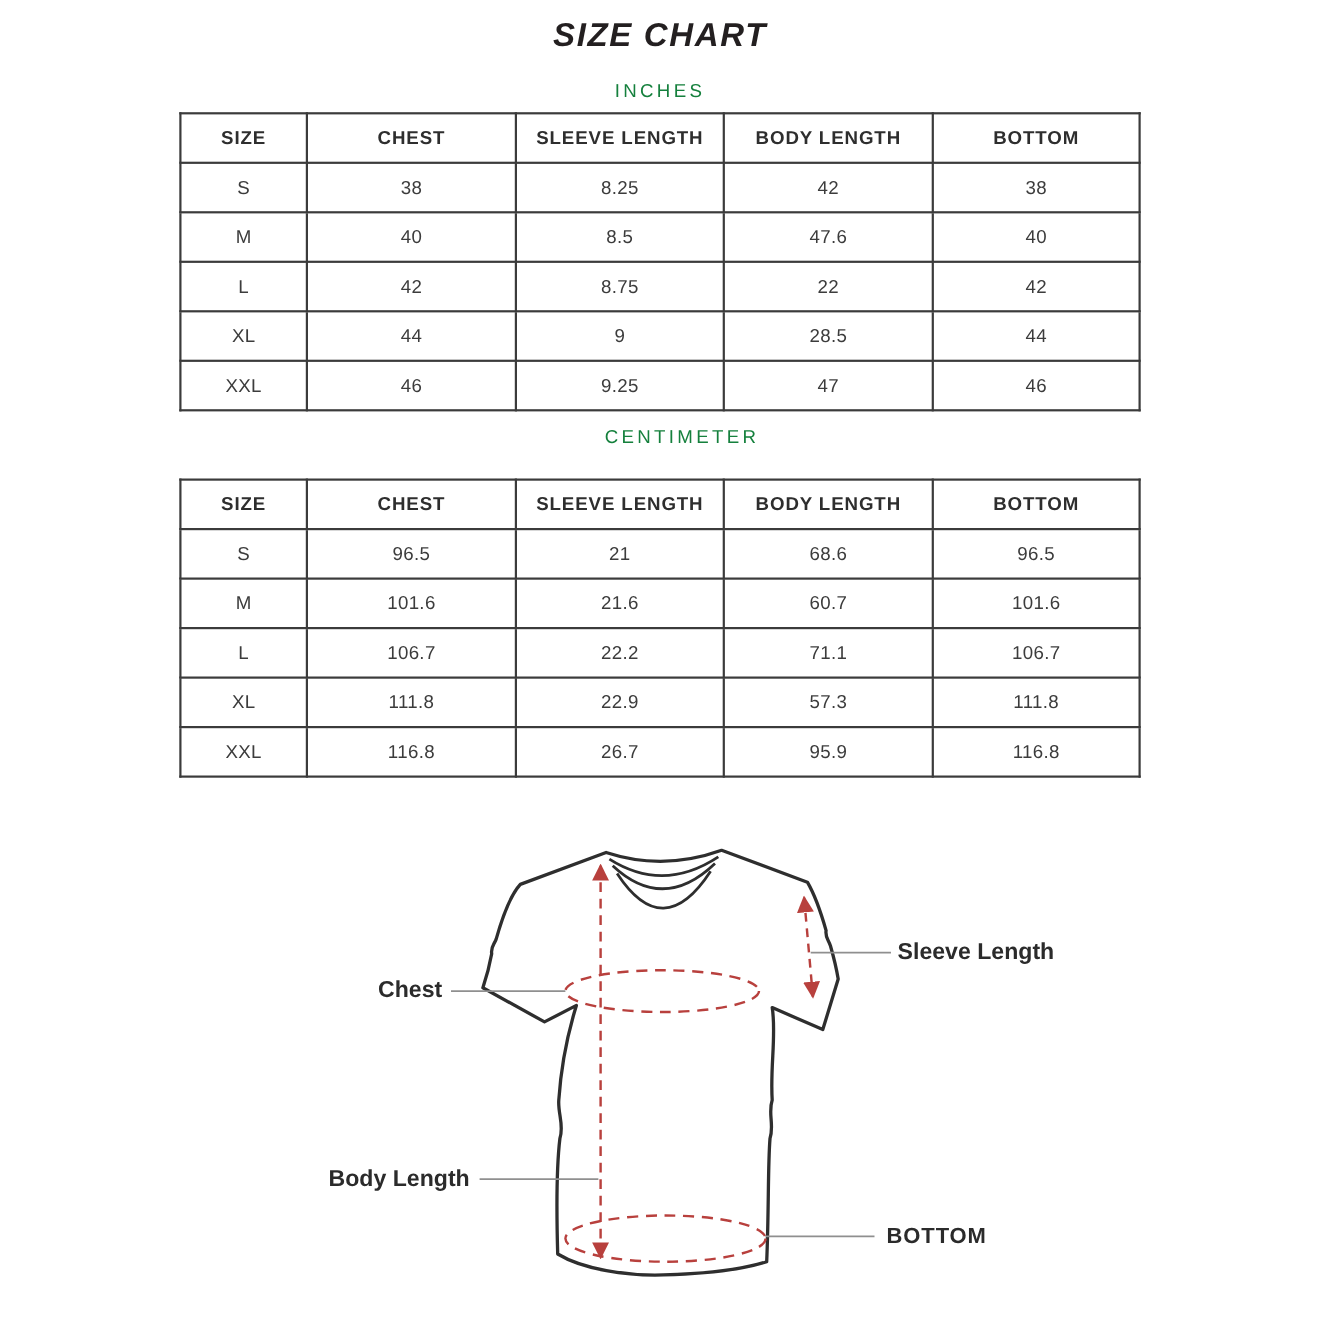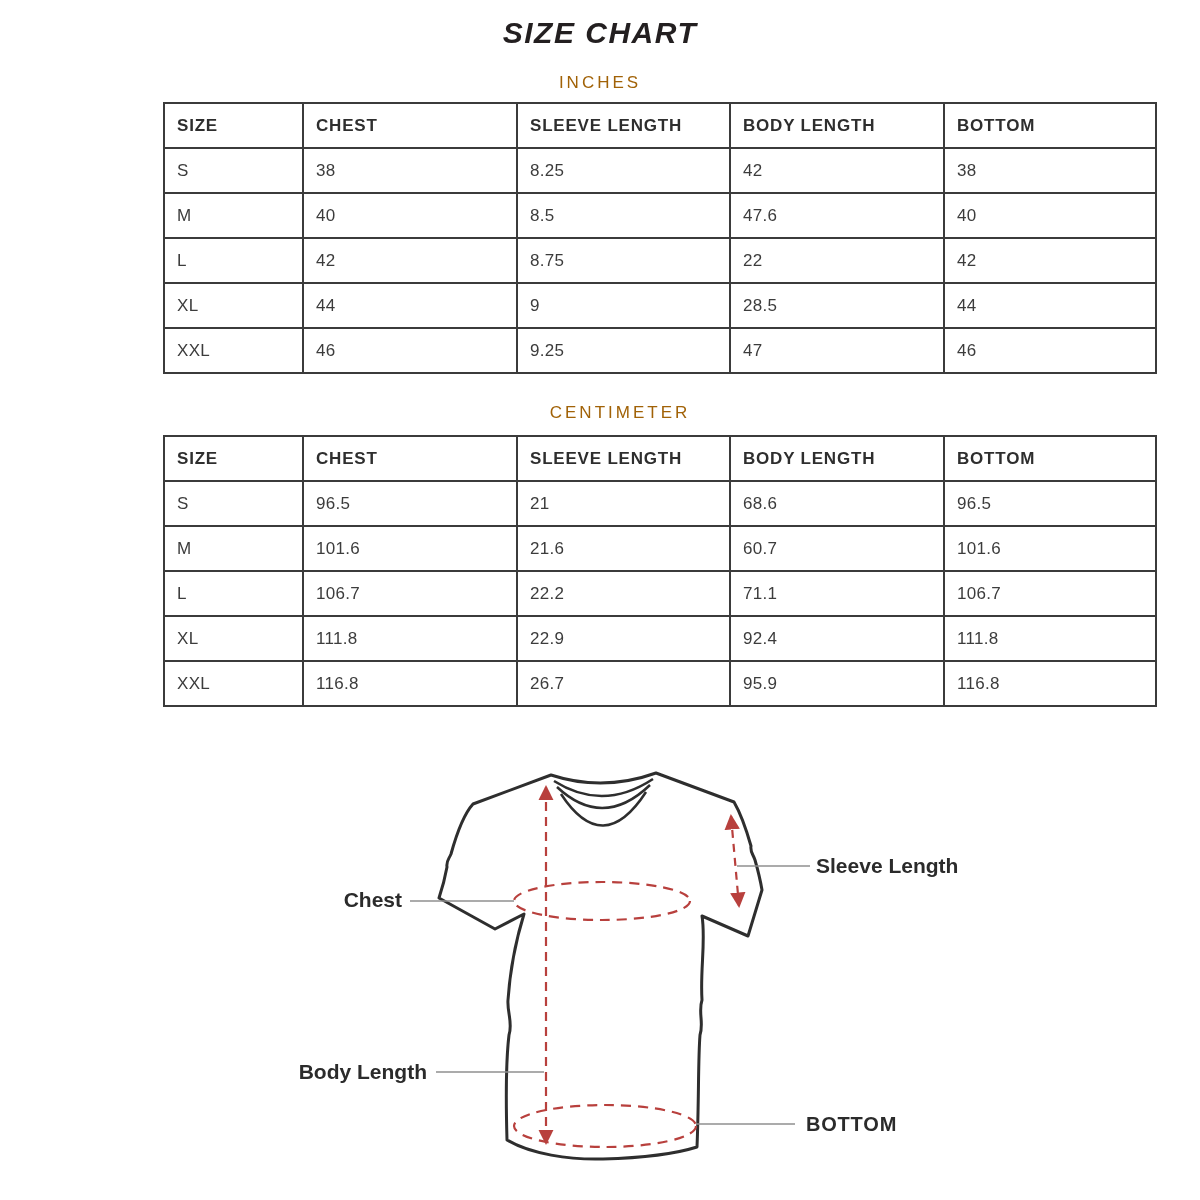--- a/index.html
+++ b/index.html
@@ -6,32 +6,32 @@
   body{
     width:1200px;height:1200px;position:relative;background:#ffffff;
     font-family:"Liberation Sans", sans-serif;color:#2e2e2e;overflow:hidden;
   }
   .page-title{
     position:absolute;top:16px;left:0;right:0;text-align:center;
     font-size:30px;font-weight:bold;letter-spacing:1.5px;color:#231f20;font-style:italic;
   }
   .unit-label{
     position:absolute;left:0;right:0;text-align:center;
-    font-size:17px;font-weight:normal;letter-spacing:3px;color:#a16207;
+    font-size:17px;font-weight:normal;letter-spacing:3px;color:#15803d;
   }
   #unit-inches{top:73px;}
-  #unit-cm{top:403px;padding-left:40px;}
+  #unit-cm{top:388px;padding-left:40px;}
   table.size-table{
     position:absolute;left:163px;width:870px;border-collapse:collapse;table-layout:fixed;
   }
   #table-inches{top:102px;}
   #table-cm{top:435px;}
   .size-table th,.size-table td{
-    border:2px solid #3b3b3b;height:43px;text-align:left;vertical-align:middle;
-    padding:0 12px;overflow:hidden;white-space:nowrap;
+    border:2px solid #3b3b3b;height:43px;text-align:center;vertical-align:middle;
+    padding:0 0;overflow:hidden;white-space:nowrap;
   }
   .size-table th{font-size:17px;font-weight:bold;letter-spacing:0.8px;color:#2e2e2e;}
   .size-table td{font-size:17px;font-weight:normal;color:#3c3c3c;letter-spacing:0.3px;}
   .size-table th:nth-child(1){width:113px;}
   .size-table th:nth-child(2){width:188px;}
   .size-table th:nth-child(3){width:187px;}
   .size-table th:nth-child(4){width:188px;}
   .size-table th:nth-child(5){width:186px;}
   #diagram-svg{position:absolute;left:300px;top:740px;width:680px;height:440px;}
   .callout-label{
@@ -127,21 +127,21 @@
         <td>L</td>
         <td>106.7</td>
         <td>22.2</td>
         <td>71.1</td>
         <td>106.7</td>
       </tr>
       <tr>
         <td>XL</td>
         <td>111.8</td>
         <td>22.9</td>
-        <td>92.4</td>
+        <td>57.3</td>
         <td>111.8</td>
       </tr>
       <tr>
         <td>XXL</td>
         <td>116.8</td>
         <td>26.7</td>
         <td>95.9</td>
         <td>116.8</td>
       </tr>
     </tbody>

